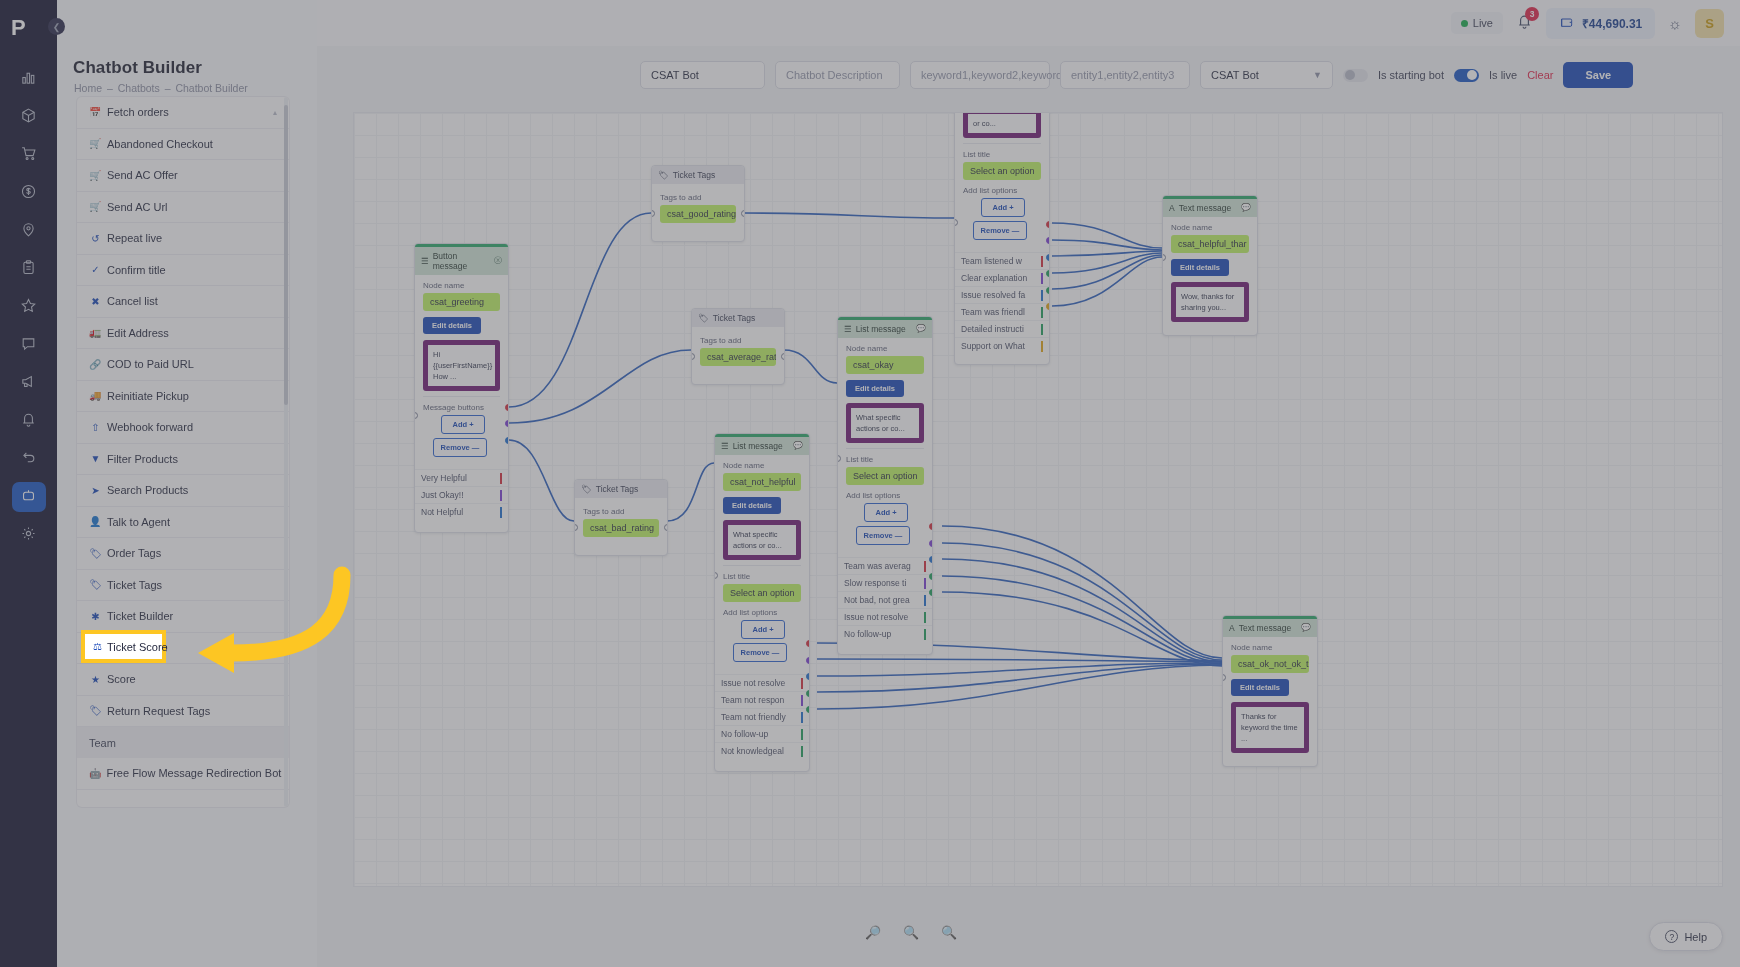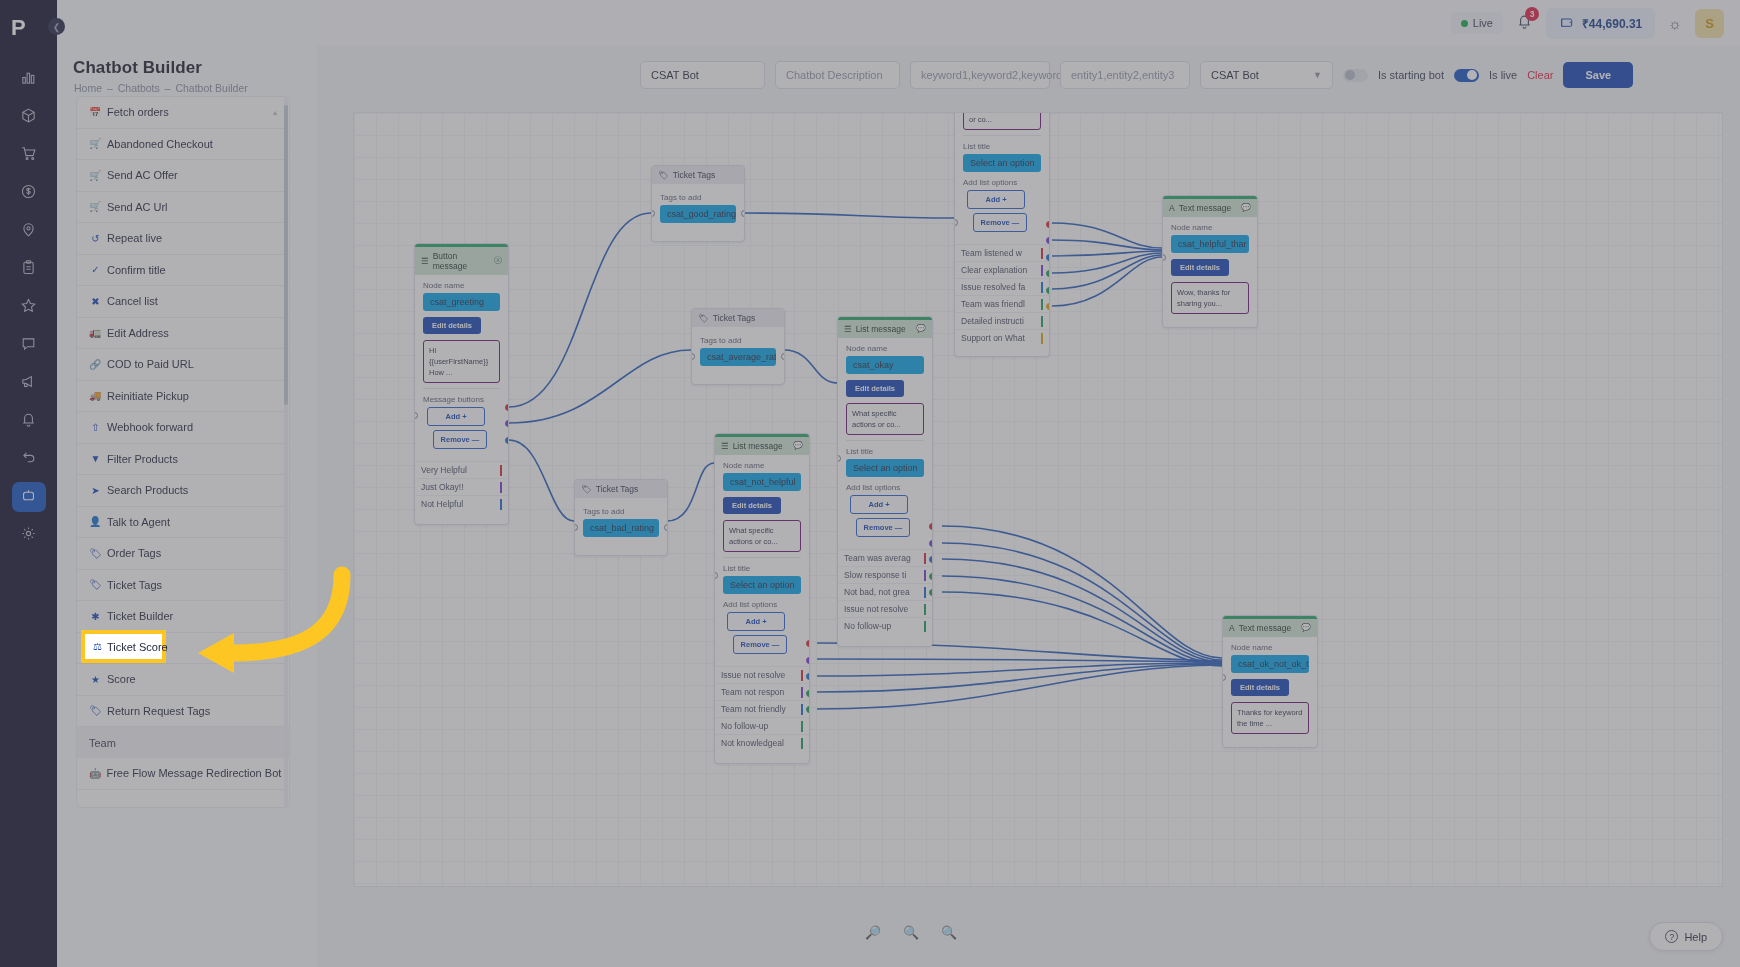--- a/index.html
+++ b/index.html
@@ -178,40 +178,40 @@
   .node .top-accent { height: 2.5px; background: #2aa86a; }
   .node .nhead {
     background: #cfe4d8; display: flex; align-items: center; gap: 4px;
     padding: 4px 6px; font-size: 8.5px; color: #2b3b34; font-weight: 500;
   }
   .node .nhead .hr { margin-left: auto; color: #5c7a6b; font-size: 8px; }
   .node.tag .nhead { background: #e9eaf0; color: #3a3e55; }
   .nbody { padding: 6px 8px 8px; }
   .nlabel { font-size: 8px; color: #5d6277; margin-bottom: 3px; }
   .nvalue {
-    background: #0ea5e9; border-radius: 3px; padding: 4px 7px;
+    background: #bef264; border-radius: 3px; padding: 4px 7px;
     font-size: 9px; color: #2b2f45; margin-bottom: 6px;
     white-space: nowrap; overflow: hidden;
   }
   .nbtn {
     background: #1a49b8; color: #fff; font-size: 7.5px; font-weight: bold;
     border-radius: 3px; padding: 4px 9px; display: inline-block; margin-bottom: 6px;
   }
   .ntext {
-    border: 1px solid #701a75; border-radius: 3px; padding: 4px 5px;
+    border: 5px solid #701a75; border-radius: 3px; padding: 4px 5px;
     font-size: 7.5px; line-height: 1.5; color: #33384f; background: #fbfbfd;
     margin-bottom: 5px;
   }
   .nsep { height: 1px; background: #e6e7ee; margin: 5px 0 6px; }
   .obtn {
     border: 1px solid #2c63cf; color: #1a49b8; background: #fbfcff;
     border-radius: 3px; font-size: 7.5px; font-weight: bold;
     padding: 4px 0; text-align: center; margin-bottom: 4px;
   }
-  .obtn.add { width: 58px; margin-left: 4px; }
+  .obtn.add { width: 44px; margin-left: 18px; }
   .obtn.rem { width: 54px; margin-left: 10px; }
   .opt {
     display: flex; align-items: center; font-size: 8.5px; color: #4a4f66;
     padding: 3px 0 3px 6px; border-top: 1px solid #eff0f5; position: relative;
     white-space: nowrap; overflow: hidden;
   }
   .opt .bar { position: absolute; right: 6px; top: 3px; width: 2px; height: 11px; }
   .port {
     position: absolute; width: 7px; height: 7px; border-radius: 50%;
     border: 1.4px solid #7b8096; background: #fff;

